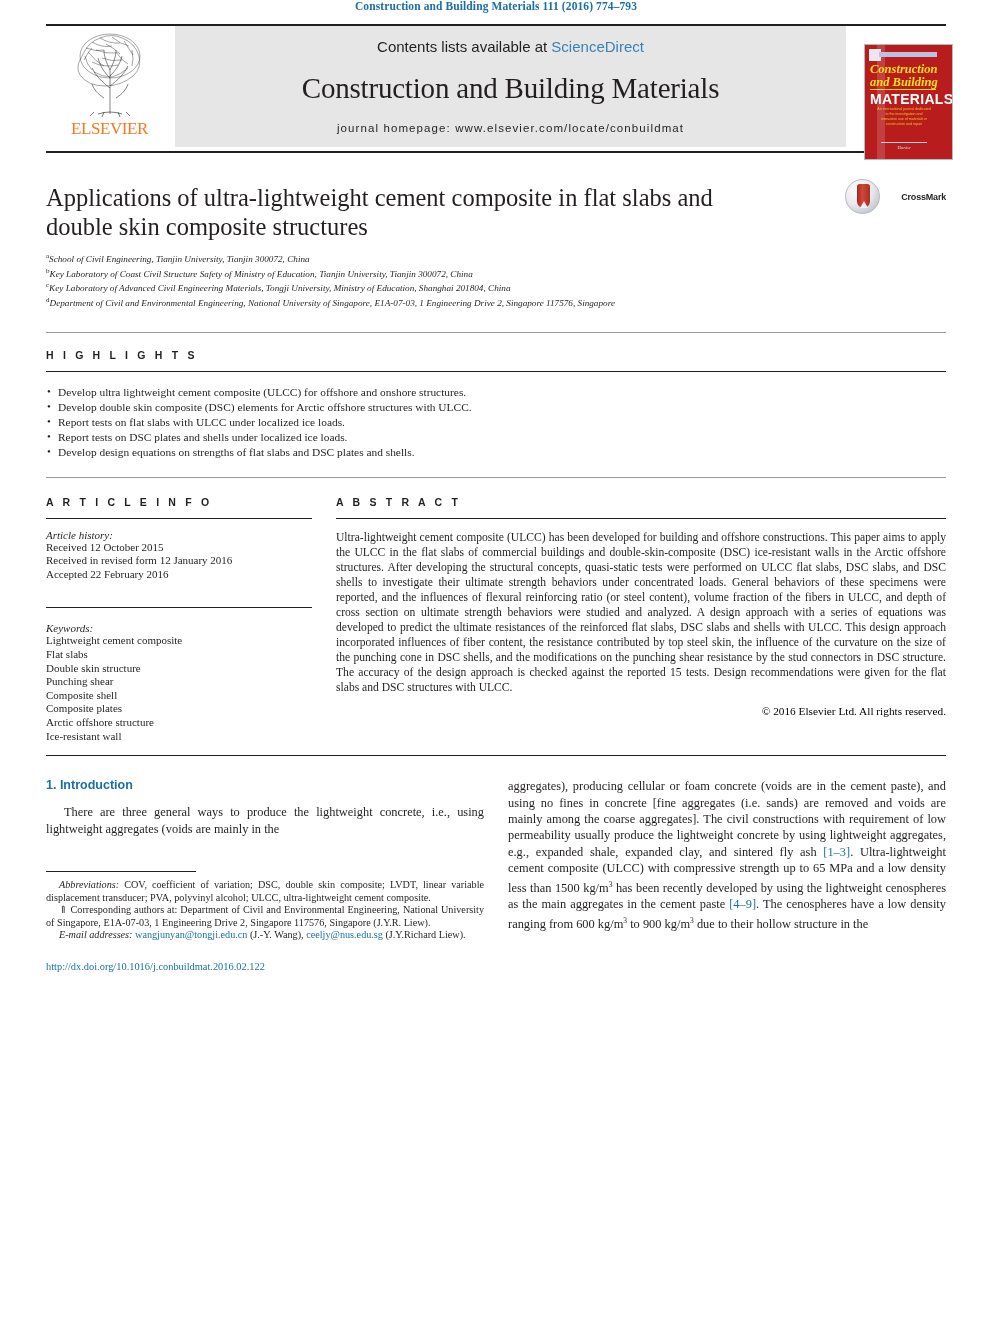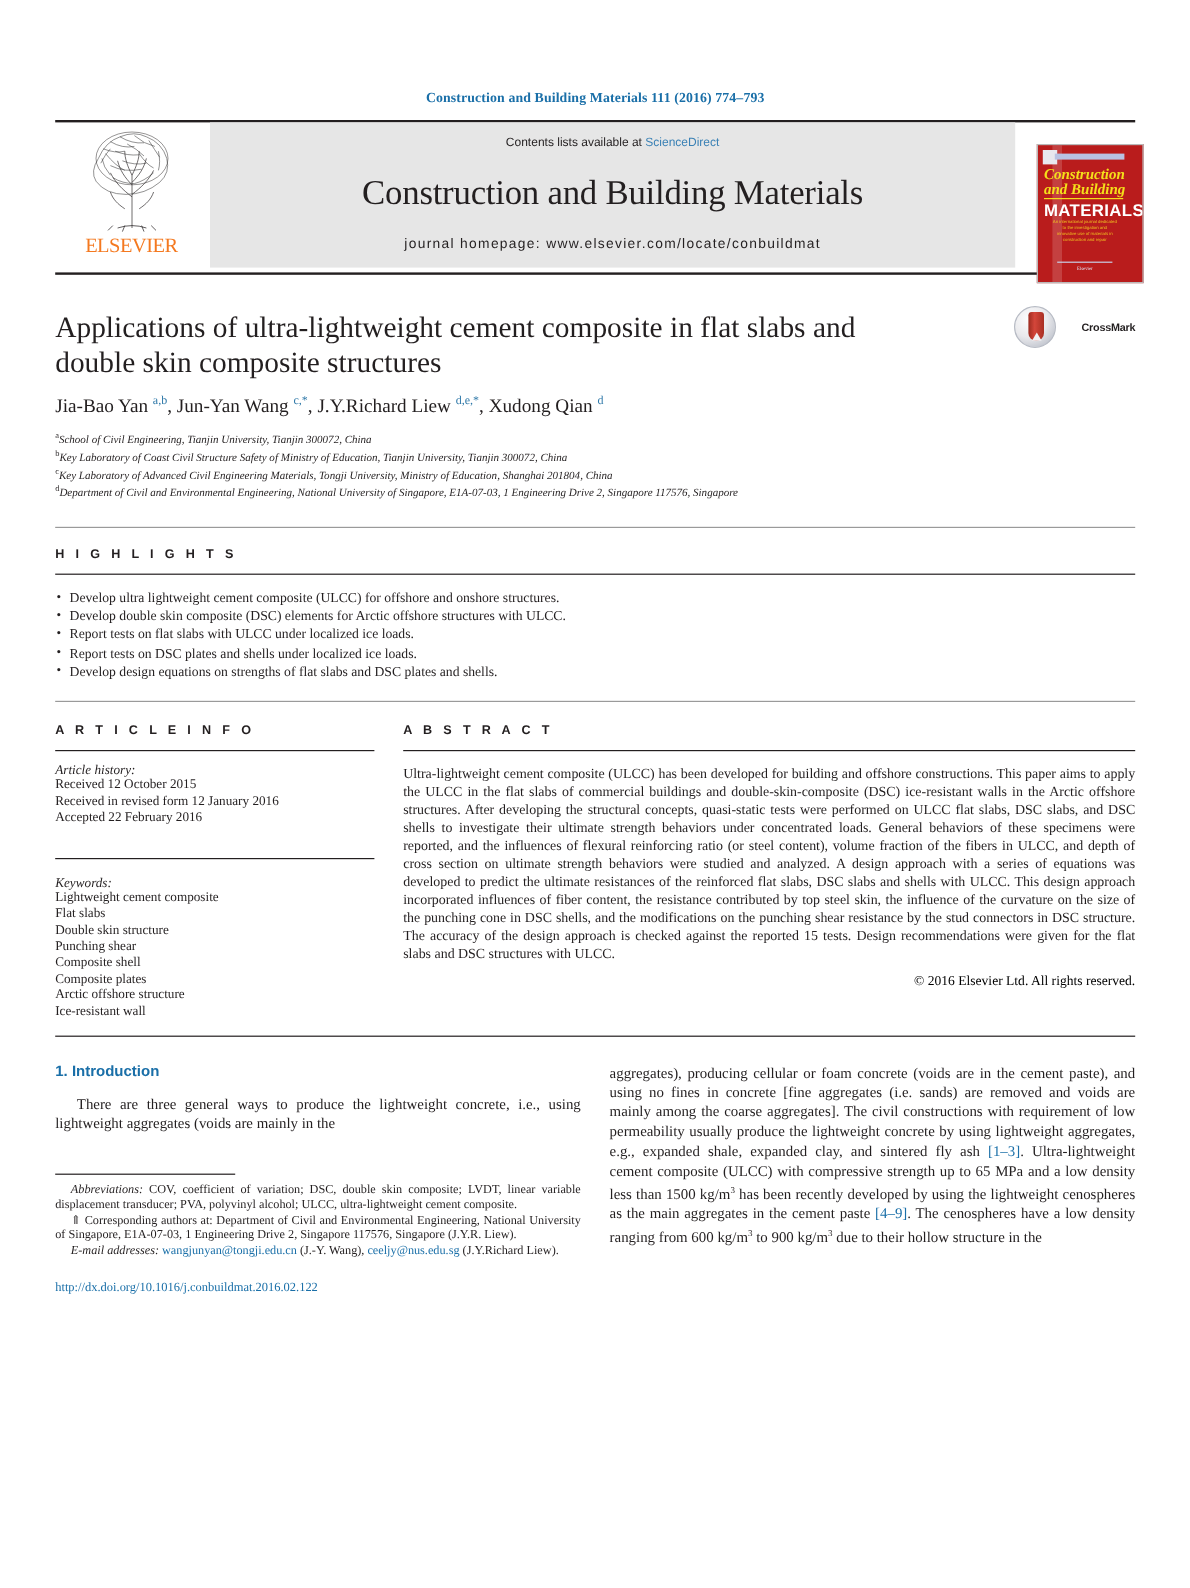--- a/index.html
+++ b/index.html
@@ -17,21 +17,20 @@
   .page { position: relative; width: 992px; height: 1323px; padding: 0 46px; }
 
   
   .runhead {
     text-align: center;
     color: #1a6fa8;
     font-family: "Liberation Serif", serif;
     font-weight: bold;
     font-size: 11.5px;
     letter-spacing: .1px;
-    padding-top: 76px;
   }
 
   
   .masthead-rule { border-top: 2px solid #231f20; margin-top: 12px; }
   .masthead {
     display: flex;
     align-items: stretch;
     height: 121px;
     margin-top: 0;
   }
@@ -53,21 +52,21 @@
   .journal-band {
     flex: 1 1 auto;
     background: #e6e6e6;
     display: flex; flex-direction: column;
     align-items: center; justify-content: space-between;
     padding: 12px 8px 13px 8px;
     margin-left: 2px;
   }
   .contents-line {
     font-family: "Liberation Sans", sans-serif;
-    font-size: 10px;
+    font-size: 15px;
     color: #231f20;
   }
   .contents-line .sd { color: #3a81b5; }
   .journal-title {
     font-family: "Liberation Serif", serif;
     font-size: 29px;
     color: #231f20;
     letter-spacing: -0.2px;
     line-height: 1;
   }
@@ -296,21 +295,20 @@
   <div class="title-rule"></div>
 
   <div class="titleblock">
     <div class="crossmark">
       <div class="cm-badge"></div>
       <div class="cm-text">CrossMark</div>
     </div>
 
     <h1 class="paper-title">Applications of ultra-lightweight cement composite in flat slabs and double skin composite structures</h1>
 
-    <div class="authors">Jia-Bao Yan <sup>a,b</sup>, Jun-Yan Wang <sup>c,</sup><sup class="star">*</sup>, J.Y.Richard Liew <sup>d,e,</sup><sup class="star">*</sup>, Xudong Qian <sup>d</sup></div>
 
     <div class="affil">
       <div><sup>a</sup><span>School of Civil Engineering, Tianjin University, Tianjin 300072, China</span></div>
       <div><sup>b</sup><span>Key Laboratory of Coast Civil Structure Safety of Ministry of Education, Tianjin University, Tianjin 300072, China</span></div>
       <div><sup>c</sup><span>Key Laboratory of Advanced Civil Engineering Materials, Tongji University, Ministry of Education, Shanghai 201804, China</span></div>
       <div><sup>d</sup><span>Department of Civil and Environmental Engineering, National University of Singapore, E1A-07-03, 1 Engineering Drive 2, Singapore 117576, Singapore</span></div>
     </div>
   </div>
 
   <div class="sec-rule-thin"></div>

